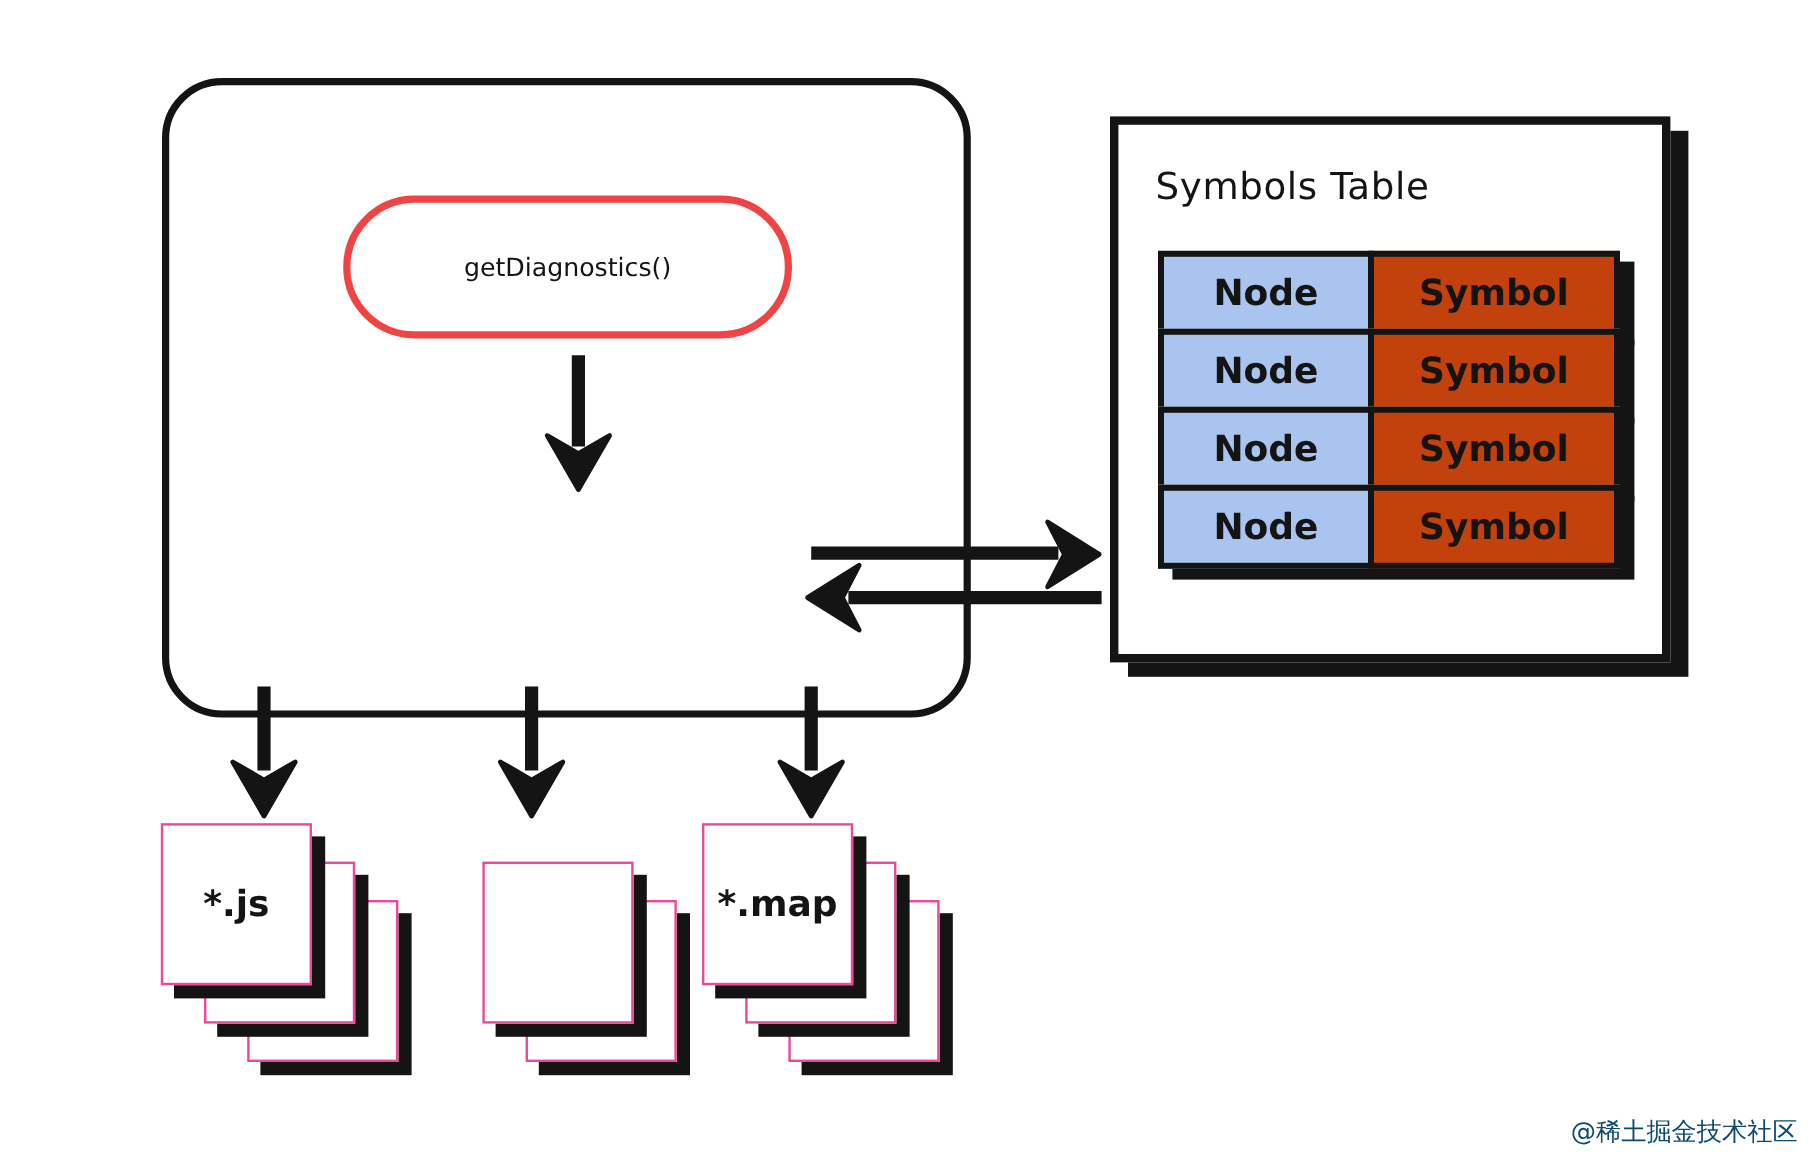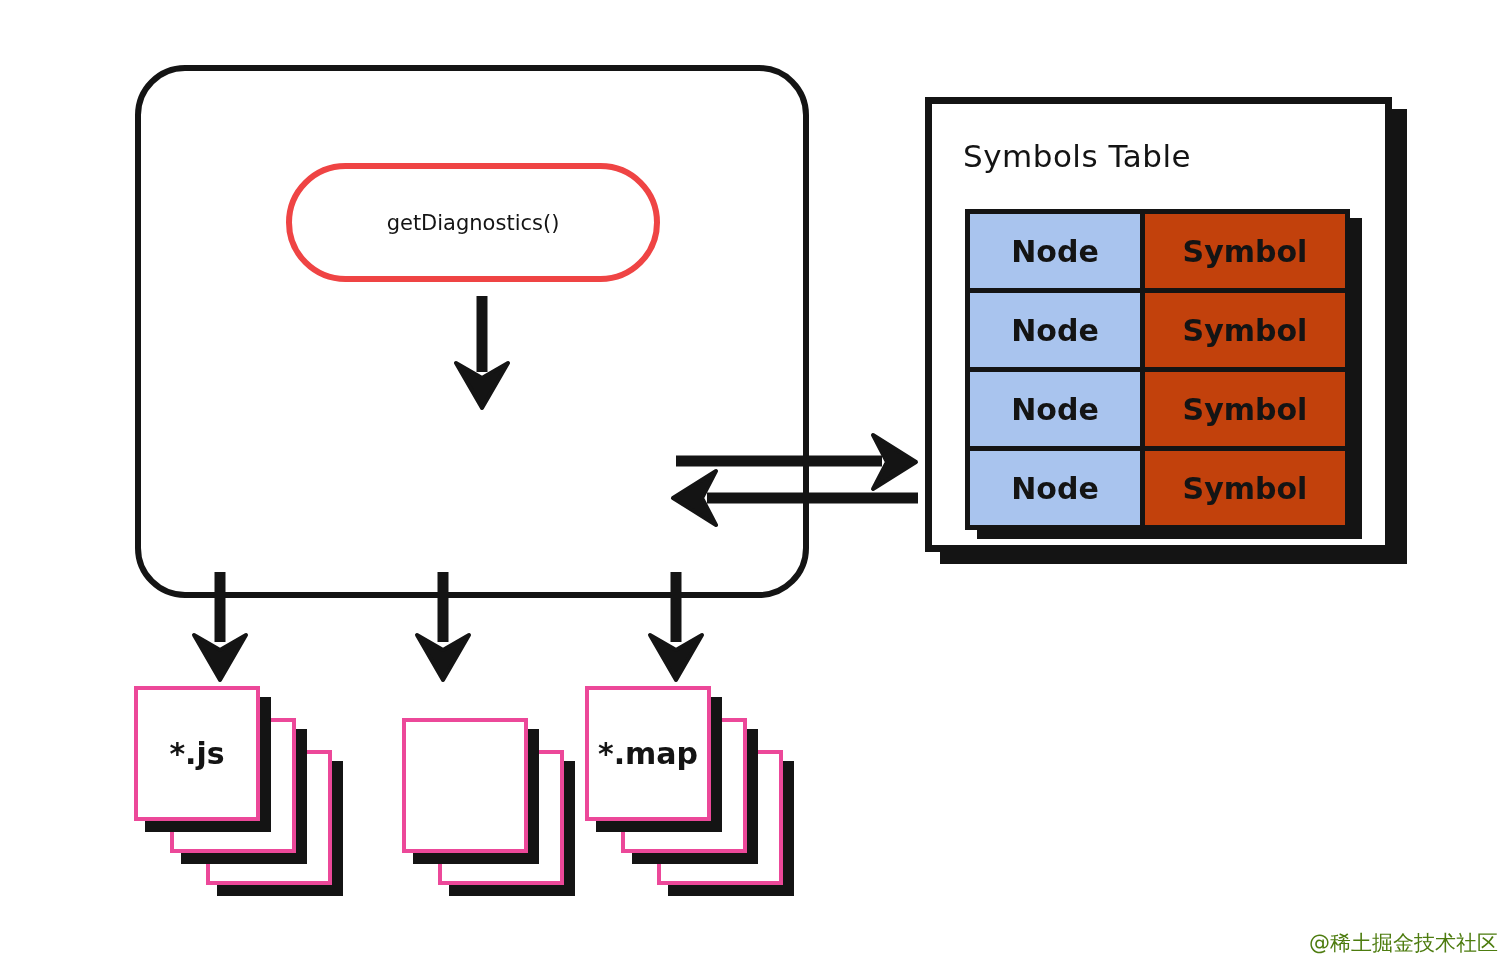--- a/index.html
+++ b/index.html
@@ -23,49 +23,49 @@
   .pill-diagnostics { left:286px; top:163px; width:374px; height:119px; font-weight:400; }
   .pill-checker    { left:285px; top:420px; width:375px; height:116px; font-weight:700; }
   
   .symbols-box {
     position:absolute; left:925px; top:97px; width:467px; height:455px;
     border:7px solid #141414; background:#ffffff; box-shadow:15px 12px 0 0 #141414;
   }
   .symbols-title { position:absolute; left:963px; top:138px; font-size:31px; font-weight:400; letter-spacing:.5px; }
   .symbols-table { position:absolute; left:965px; top:209px; width:385px; }
   .srow {
-    position:relative; display:flex; height:84px; margin-top:-5px;
+    position:relative; display:flex; height:70px; margin-top:-5px;
     box-shadow:12px 9px 0 0 #141414; background:#ffffff;
   }
   .srow:first-child { margin-top:0; }
   .cell {
     border:5px solid #141414; display:flex; align-items:center; justify-content:center;
     font-size:30px; font-weight:700;
   }
   .cell-node { width:180px; background:#a9c4ee; }
   .cell-symbol { flex:1; margin-left:-5px; background:#c2410c; }
   
   .stack { position:absolute; width:230px; height:235px; }
   .stack-js  { left:134px; top:686px; }
   .stack-dts { left:366px; top:686px; }
   .stack-map { left:585px; top:686px; }
   .page {
     position:absolute; width:126px; height:135px; background:#ffffff;
-    border:4px solid #ec4899; box-shadow:11px 11px 0 0 #141414;
+    border:2px solid #ec4899; box-shadow:11px 11px 0 0 #141414;
   }
   .page-3 { left:72px; top:64px; }
   .page-2 { left:36px; top:32px; }
   .page-1 { left:0; top:0; display:flex; align-items:center; justify-content:center;
             font-size:30px; font-weight:700; }
   
   .arrows { position:absolute; left:0; top:0; width:1512px; height:973px; pointer-events:none; }
   .arrow-shaft { stroke:#141414; stroke-width:11; fill:none; }
   .arrow-head  { fill:#141414; stroke:#141414; stroke-width:4; stroke-linejoin:round; }
   
-  .watermark { position:absolute; right:14px; bottom:16px; font-size:21px; color:#4d7c0f; }
+  .watermark { position:absolute; right:14px; bottom:16px; font-size:21px; color:#0c4a6e; }
 </style>
 </head>
 <body>
 
 <div class="canvas">
 
   <div class="emitter-box"></div>
 
   <div class="pill pill-diagnostics">
     <span>getDiagnostics()</span>

